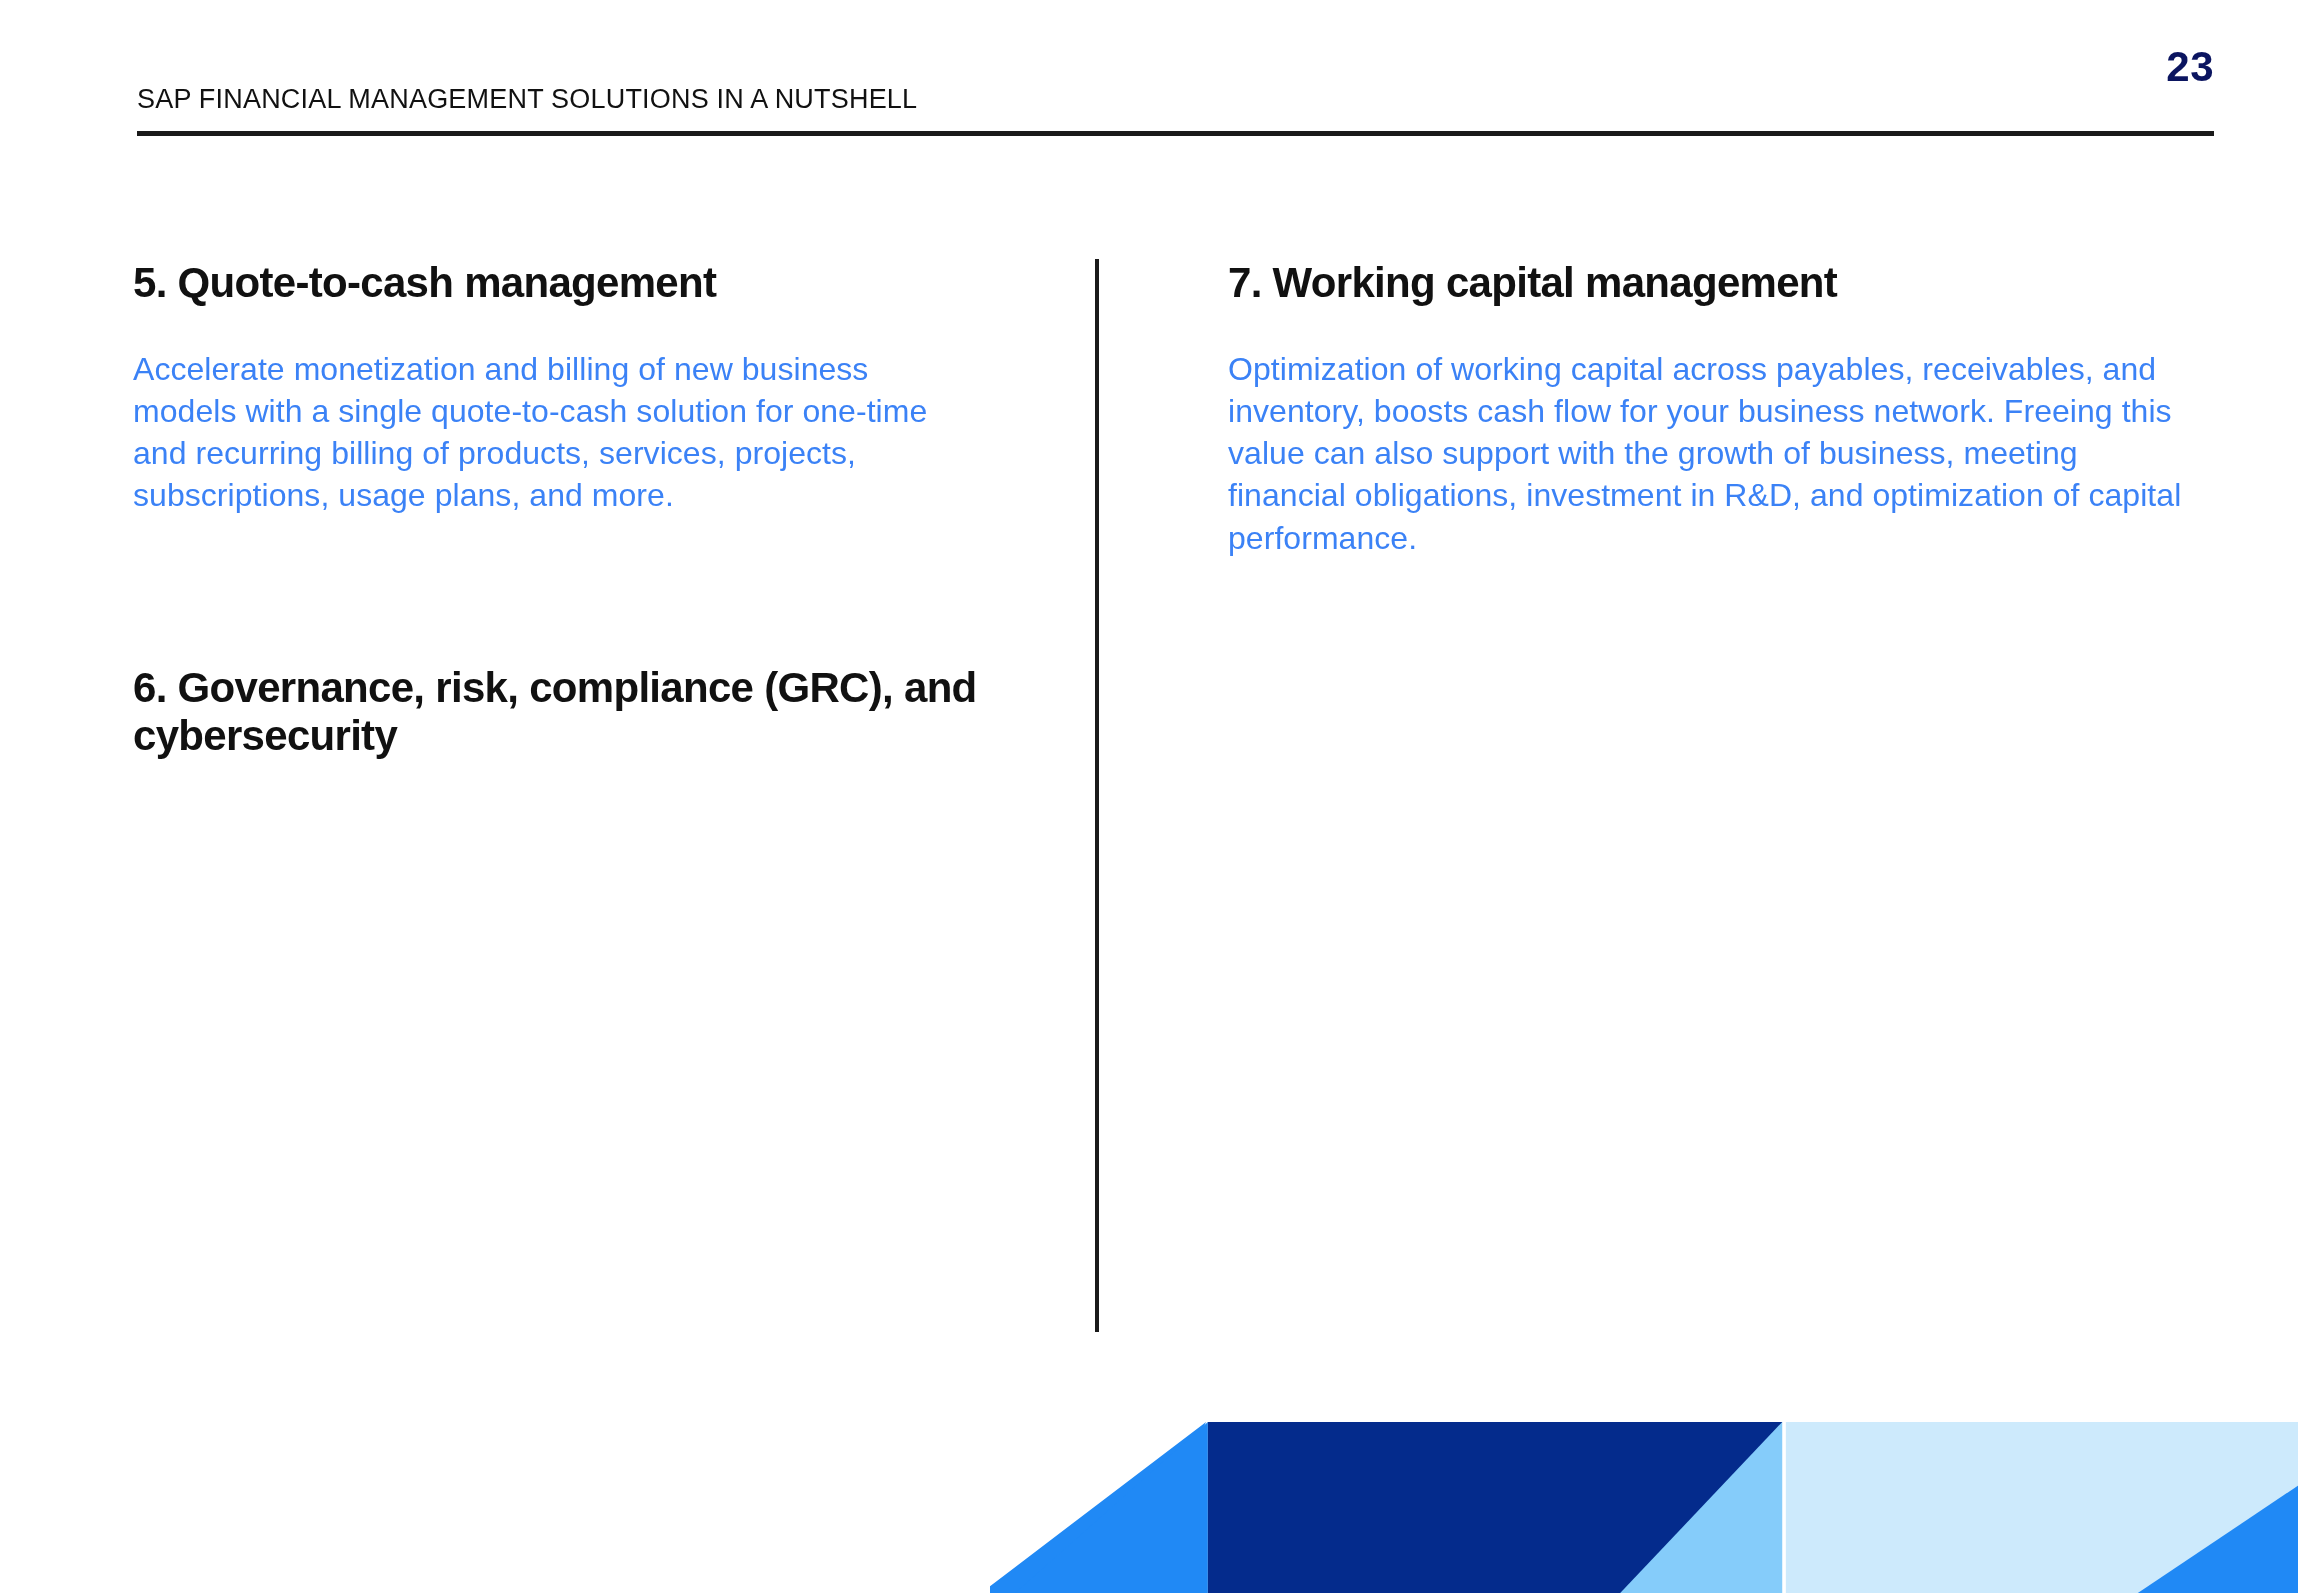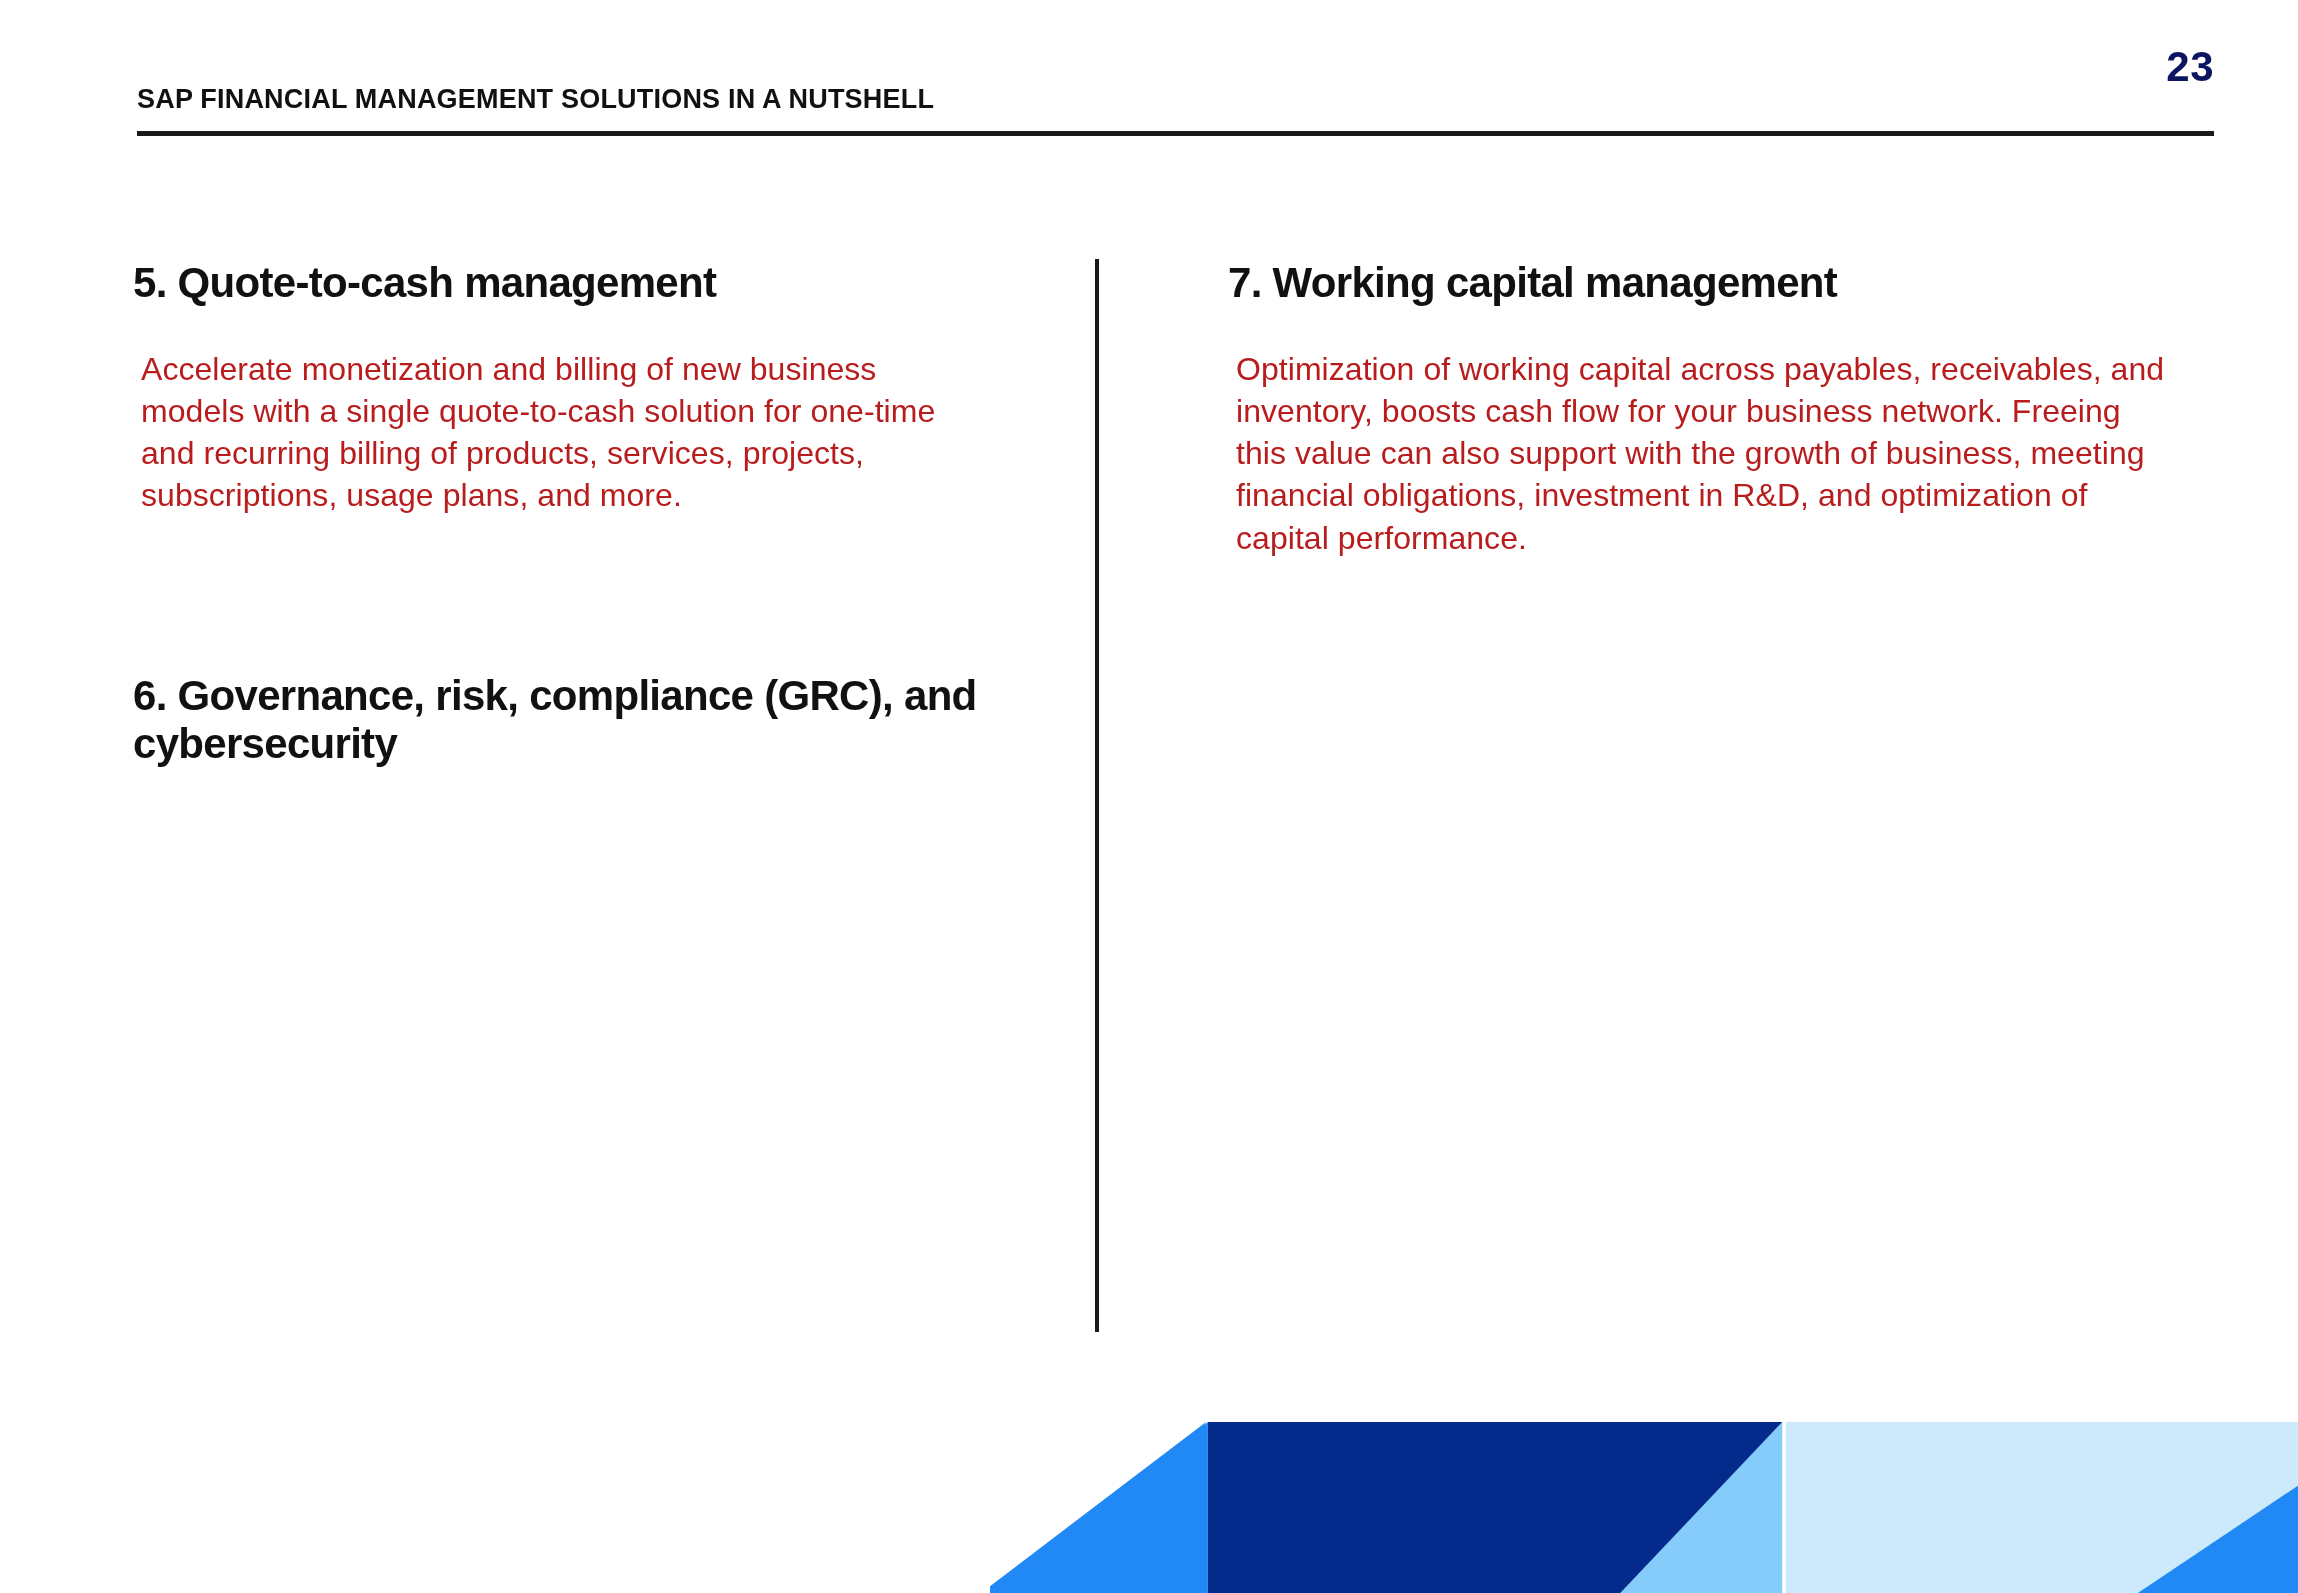--- a/index.html
+++ b/index.html
@@ -23,21 +23,21 @@
   }
 
   
   .header-title {
     position: absolute;
     left: 137px;
     top: 84px;
     font-size: 27px;
     letter-spacing: 0.2px;
     color: #111111;
-    font-weight: 700;
+    font-weight: 400;
     white-space: nowrap;
   }
 
   .page-number {
     position: absolute;
     right: 85px;
     top: 43px;
     font-size: 42px;
     font-weight: 700;
     color: #0b1560;
@@ -79,23 +79,23 @@
     color: #111111;
     letter-spacing: -0.7px;
     margin: 0 0 40px 0;
     white-space: pre-line;
   }
 
   .block-body {
     font-size: 32px;
     line-height: 1.32;
     font-weight: 400;
-    color: #b91c1c;
+    color: #3b82f6;
     letter-spacing: 0.05px;
-    margin: 8px;
+    margin: 0;
     white-space: pre-line;
   }
 
   .spacer-between-blocks { height: 147px; }
 
   
   .deco {
     position: absolute;
     left: 990px;
     top: 1368px;

